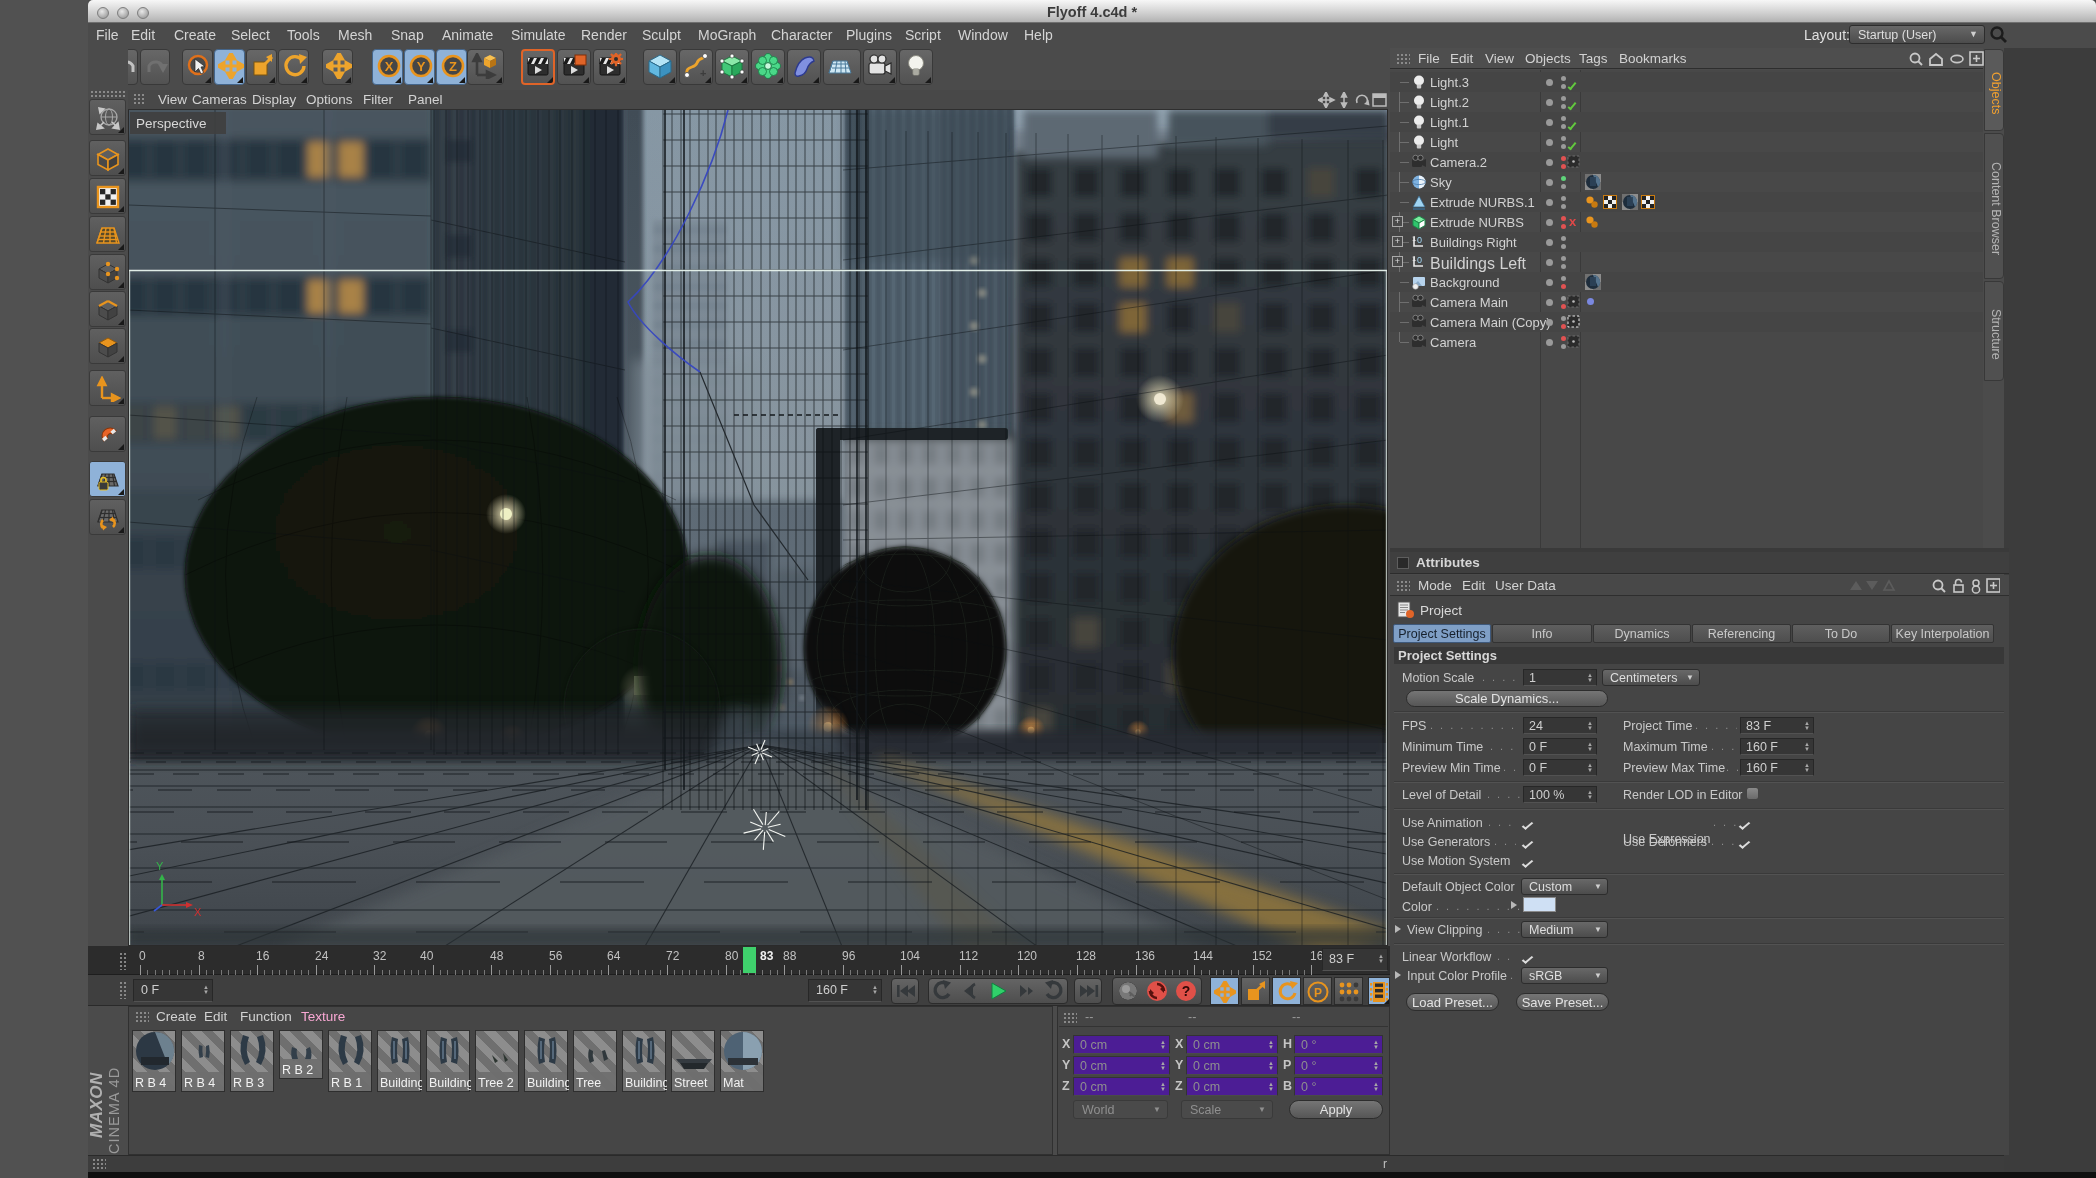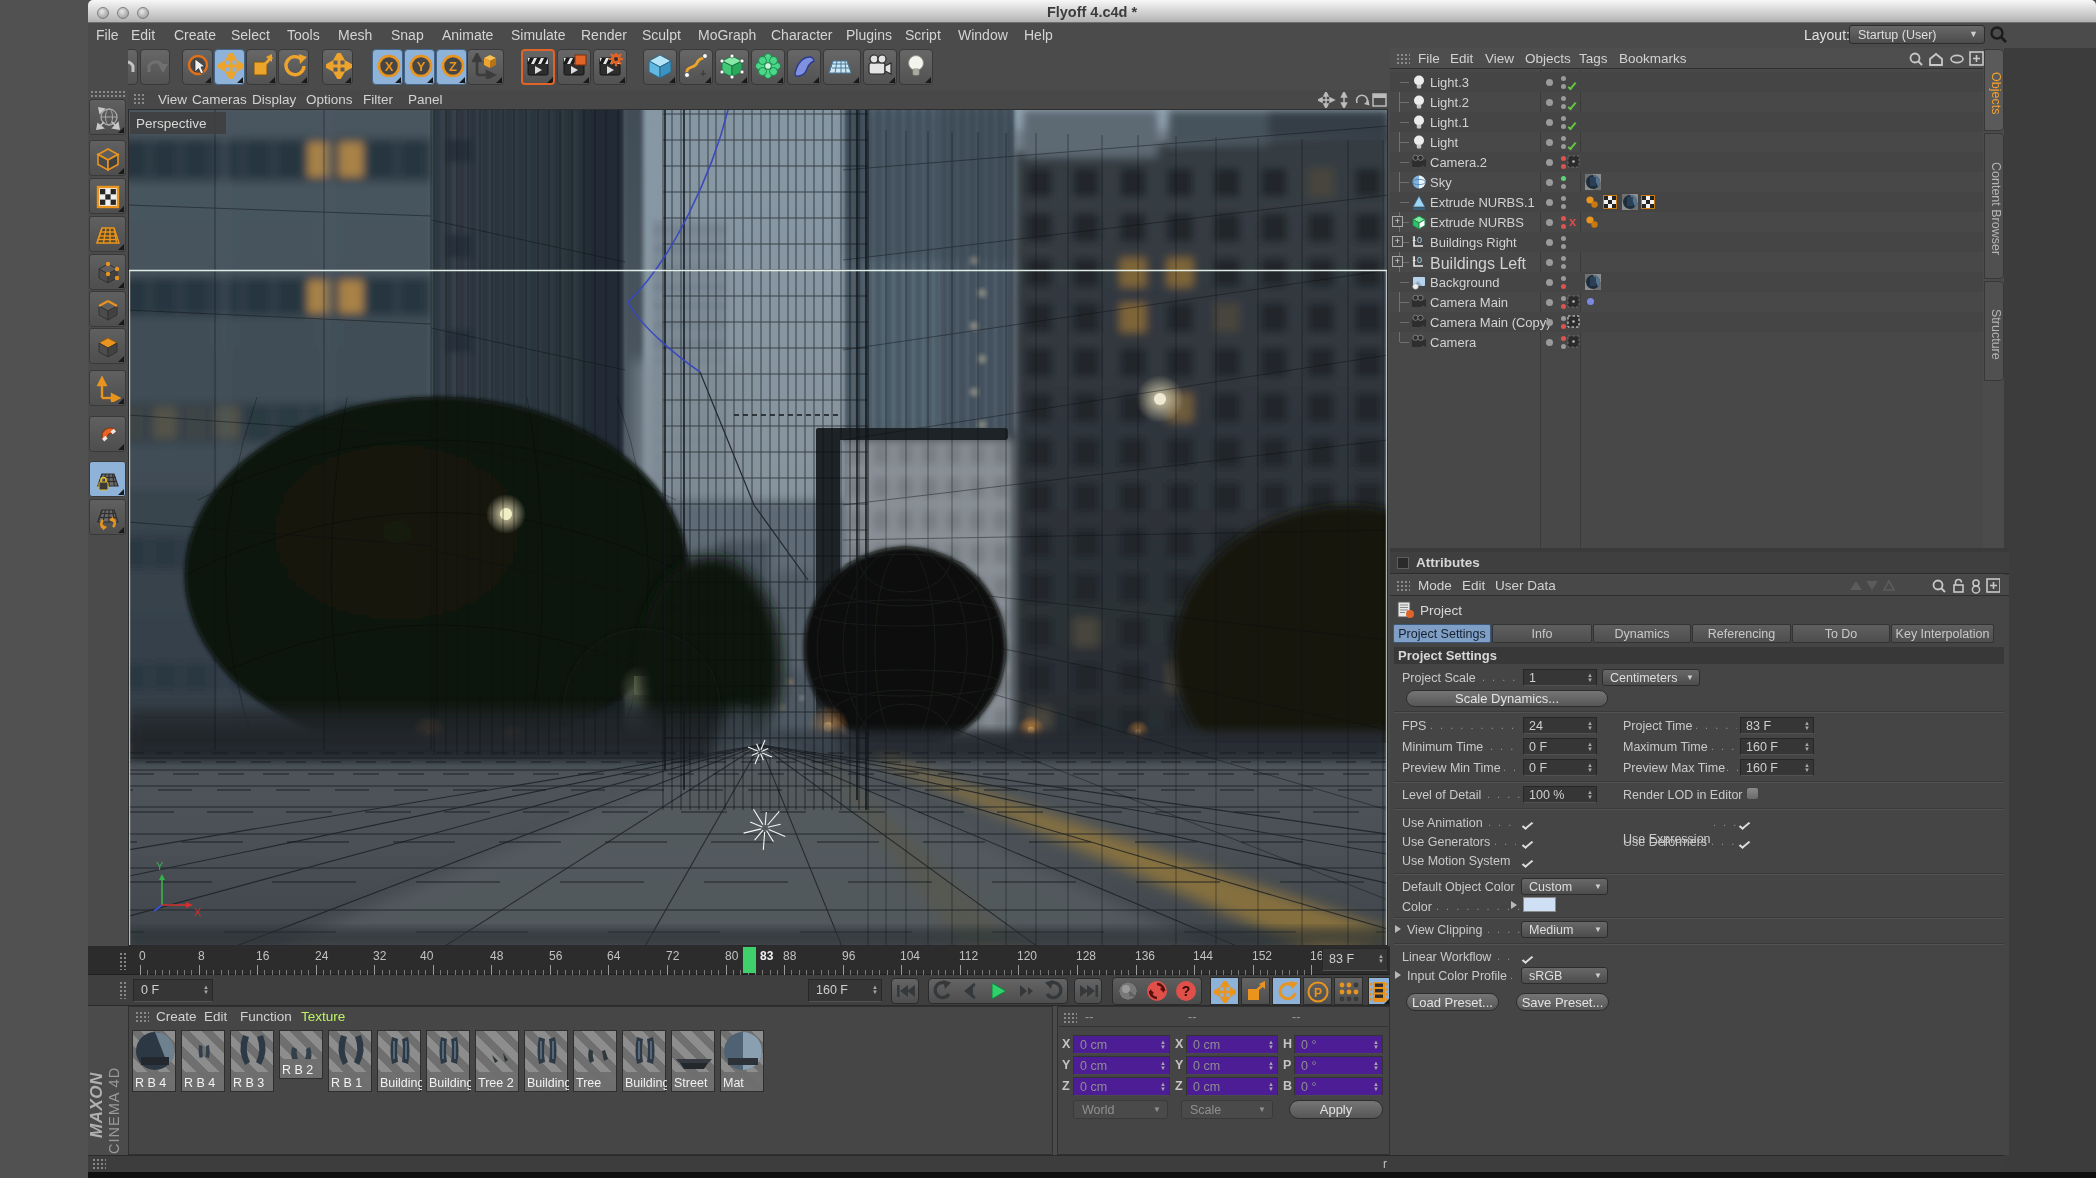--- a/index.html
+++ b/index.html
@@ -1272,21 +1272,21 @@
           <rect x="16.8" y="17" width="2.2" height="2.6"></rect>
         </g>
       </svg>
       <span style="position:absolute;right:0;bottom:0;width:0;height:0;border-left:5px solid transparent;border-bottom:5px solid #191919;"></span>
     </div>
     <div class="a" style="left:128px;top:1006px;width:925px;height:149px;background:#464646;border:1px solid #303030;"></div>
     <div class="a hdl" style="left:135px;top:1011px;width:14px;height:12px;"></div>
     <div class="a" style="left:156px;top:1009px;color:#d2d2d2;font-size:13.5px;">Create</div>
     <div class="a" style="left:204px;top:1009px;color:#d2d2d2;font-size:13.5px;">Edit</div>
     <div class="a" style="left:240px;top:1009px;color:#d2d2d2;font-size:13.5px;">Function</div>
-    <div class="a" style="left:301px;top:1009px;color:#bef264;font-size:13.5px;">Texture</div>
+    <div class="a" style="left:301px;top:1009px;color:#f9a8d4;font-size:13.5px;">Texture</div>
     <div class="a" style="left:132px;top:1030px;width:44px;height:62px;background:repeating-linear-gradient(45deg,#8d8d8d 0 8px,#6f6f6f 8px 16px);border:1px solid #2e2e2e;">
       <svg width="44" height="40" viewBox="0 0 44 40" style="position:absolute;left:0;top:0;">
         <circle cx="22" cy="20" r="19" fill="#2c3844"></circle>
         <path d="M22 1 a19 19 0 0 1 13 33 z" fill="#7e93a2" opacity=".8"></path>
         <rect x="8" y="26" width="28" height="8" fill="#22282e"></rect>
       </svg>
       <div style="position:absolute;left:0;bottom:0;width:100%;height:19px;background:#6e6e6e;opacity:.92;"></div>
       <div style="position:absolute;left:2px;bottom:1px;color:#f2f2f2;font-size:12.5px;white-space:nowrap;overflow:hidden;width:42px;">R B 4</div>
     </div>
     <div class="a" style="left:181px;top:1030px;width:44px;height:62px;background:repeating-linear-gradient(45deg,#8d8d8d 0 8px,#6f6f6f 8px 16px);border:1px solid #2e2e2e;">
@@ -1756,21 +1756,21 @@
     </svg>
     <div class="a" style="left:1420px;top:603px;color:#d8d8d8;font-size:13.5px;">Project</div>
     <div class="a" style="left:1393px;top:624px;width:98px;height:19px;background:#7f9fc6;color:#16202c;border:1px solid #3e587a;font-size:12.5px;text-align:center;line-height:18px;border-radius:2px;white-space:nowrap;overflow:hidden;">Project Settings</div>
     <div class="a" style="left:1492px;top:624px;width:100px;height:19px;background:linear-gradient(#5f5f5f,#4e4e4e);color:#c9c9c9;border:1px solid #333;font-size:12.5px;text-align:center;line-height:18px;border-radius:2px;white-space:nowrap;overflow:hidden;">Info</div>
     <div class="a" style="left:1593px;top:624px;width:98px;height:19px;background:linear-gradient(#5f5f5f,#4e4e4e);color:#c9c9c9;border:1px solid #333;font-size:12.5px;text-align:center;line-height:18px;border-radius:2px;white-space:nowrap;overflow:hidden;">Dynamics</div>
     <div class="a" style="left:1692px;top:624px;width:99px;height:19px;background:linear-gradient(#5f5f5f,#4e4e4e);color:#c9c9c9;border:1px solid #333;font-size:12.5px;text-align:center;line-height:18px;border-radius:2px;white-space:nowrap;overflow:hidden;">Referencing</div>
     <div class="a" style="left:1792px;top:624px;width:98px;height:19px;background:linear-gradient(#5f5f5f,#4e4e4e);color:#c9c9c9;border:1px solid #333;font-size:12.5px;text-align:center;line-height:18px;border-radius:2px;white-space:nowrap;overflow:hidden;">To Do</div>
     <div class="a" style="left:1891px;top:624px;width:103px;height:19px;background:linear-gradient(#5f5f5f,#4e4e4e);color:#c9c9c9;border:1px solid #333;font-size:12.5px;text-align:center;line-height:18px;border-radius:2px;white-space:nowrap;overflow:hidden;">Key Interpolation</div>
     <div class="a" style="left:1394px;top:647px;width:610px;height:17px;background:#383838;"></div>
     <div class="a" style="left:1398px;top:648px;color:#d8d8d8;font-size:13px;font-weight:bold;">Project Settings</div>
-    <div class="a lbl" style="left:1402px;top:671px;">Project Scale</div>
+    <div class="a lbl" style="left:1402px;top:671px;">Motion Scale</div>
     <div class="a dots" style="left:1482px;top:671px;width:38px;overflow:hidden;white-space:nowrap;">. . . . . . . . . . . . . . . . . . . .</div>
     <div class="a fld" style="left:1523px;top:669px;width:74px;height:17px;">
       <span style="position:absolute;left:5px;top:1px;">1</span>
       <div class="stp" style="position:absolute;right:3px;top:3px;">▲<br>▼</div>
     </div>
     <div class="a drop" style="left:1602px;top:669px;width:98px;height:17px;">
       <span style="position:absolute;left:7px;top:1px;">Centimeters</span>
       <span style="position:absolute;right:5px;top:3px;font-size:8px;color:#cfcfcf;">▼</span>
     </div>
     <div class="a pill" style="left:1406px;top:690px;width:202px;height:17px;line-height:16px;">Scale Dynamics...</div>

